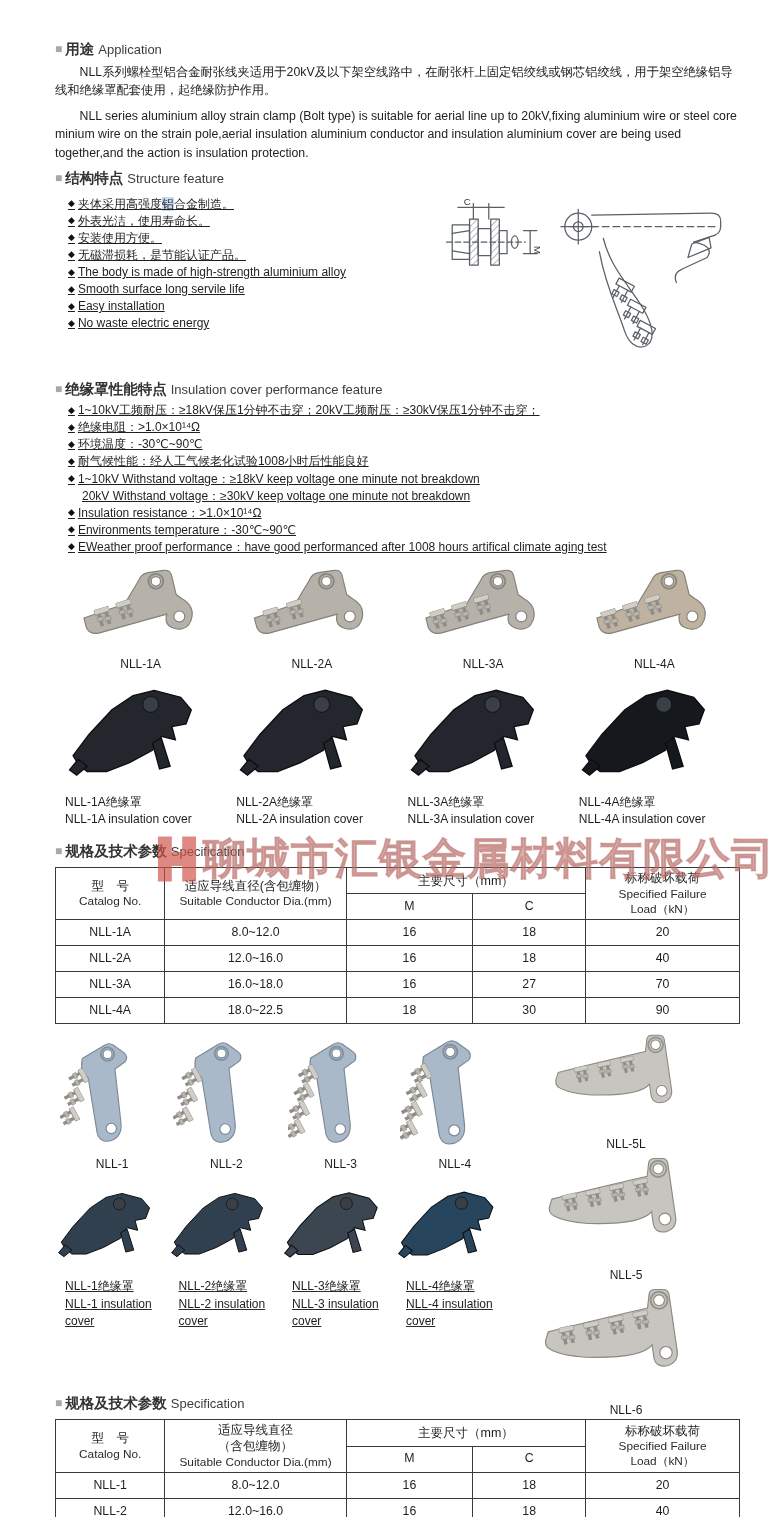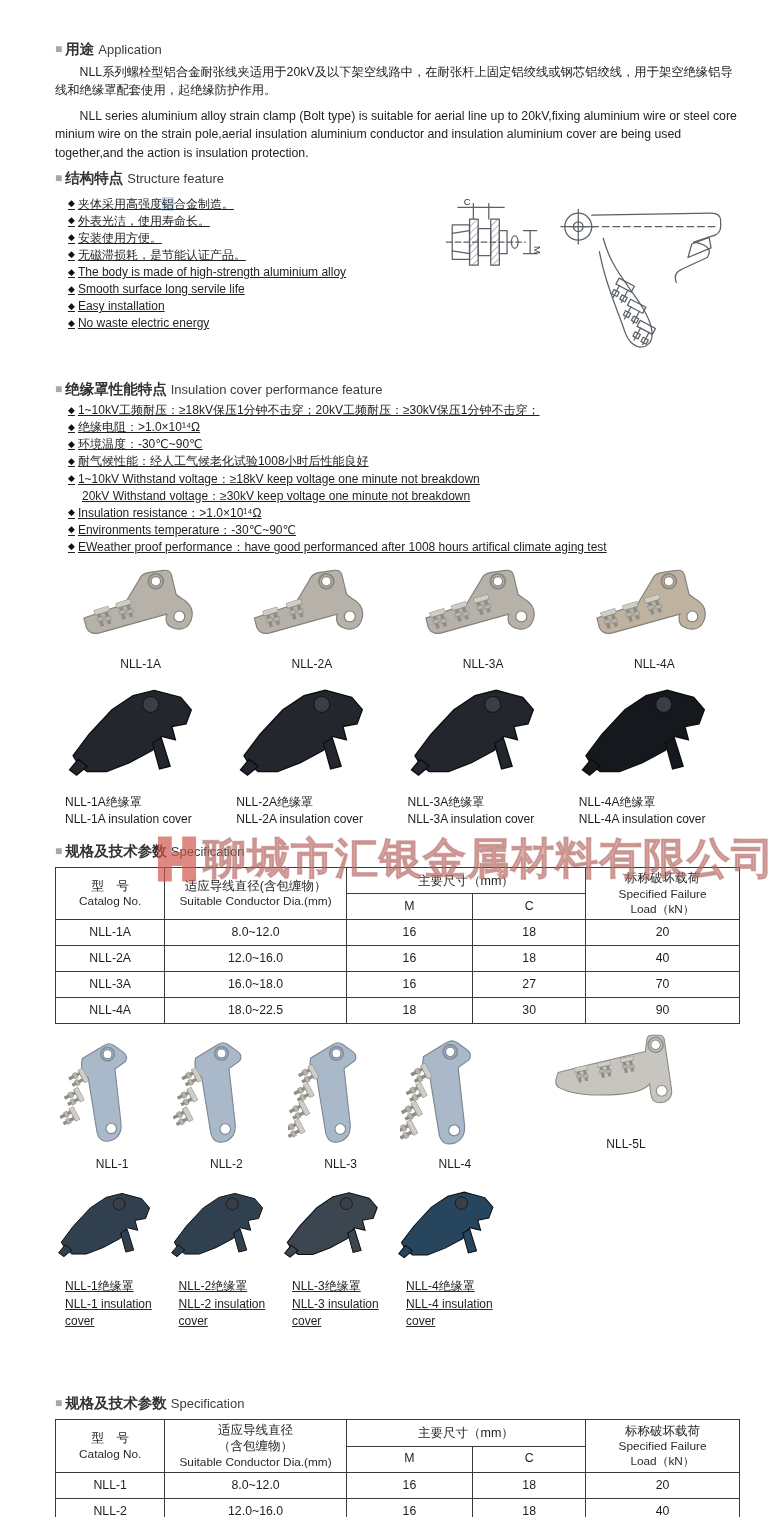--- a/index.html
+++ b/index.html
@@ -435,20 +435,40 @@
     <div class="sidecol">
       <figure>
         <svg class="ph metal-c" width="205" height="88" viewBox="0 0 220 130">
           <use href="#sym-clamp-horiz"></use>
           <use href="#sym-bolt" width="20" height="30" transform="translate(32,50) rotate(-12)"></use>
           <use href="#sym-bolt" width="20" height="30" transform="translate(66,43) rotate(-12)"></use>
           <use href="#sym-bolt" width="20" height="30" transform="translate(100,36) rotate(-12)"></use>
         </svg>
         <figcaption>NLL-5L</figcaption>
       </figure>
+      <figure>
+        <svg class="ph metal-c" width="205" height="96" viewBox="0 0 220 130">
+          <use href="#sym-clamp-horiz"></use>
+          <use href="#sym-bolt" width="20" height="30" transform="translate(22,52) rotate(-12)"></use>
+          <use href="#sym-bolt" width="20" height="30" transform="translate(54,46) rotate(-12)"></use>
+          <use href="#sym-bolt" width="20" height="30" transform="translate(86,39) rotate(-12)"></use>
+          <use href="#sym-bolt" width="20" height="30" transform="translate(118,32) rotate(-12)"></use>
+        </svg>
+        <figcaption>NLL-5</figcaption>
+      </figure>
+      <figure>
+        <svg class="ph metal-c" width="212" height="100" viewBox="0 0 220 130">
+          <use href="#sym-clamp-horiz"></use>
+          <use href="#sym-bolt" width="20" height="30" transform="translate(22,52) rotate(-12)"></use>
+          <use href="#sym-bolt" width="20" height="30" transform="translate(54,46) rotate(-12)"></use>
+          <use href="#sym-bolt" width="20" height="30" transform="translate(86,39) rotate(-12)"></use>
+          <use href="#sym-bolt" width="20" height="30" transform="translate(118,32) rotate(-12)"></use>
+        </svg>
+        <figcaption>NLL-6</figcaption>
+      </figure>
     </div>
   </div>
 
   <section class="specsec" style="margin-top:8px;">
     <h3 class="sec"><span class="sq">■</span><span>规格及技术参数</span><span class="en">Specification</span></h3>
     <table class="spec">
       <colgroup>
             <col style="width:16%">
             <col style="width:26.5%">
             <col style="width:18.5%">

